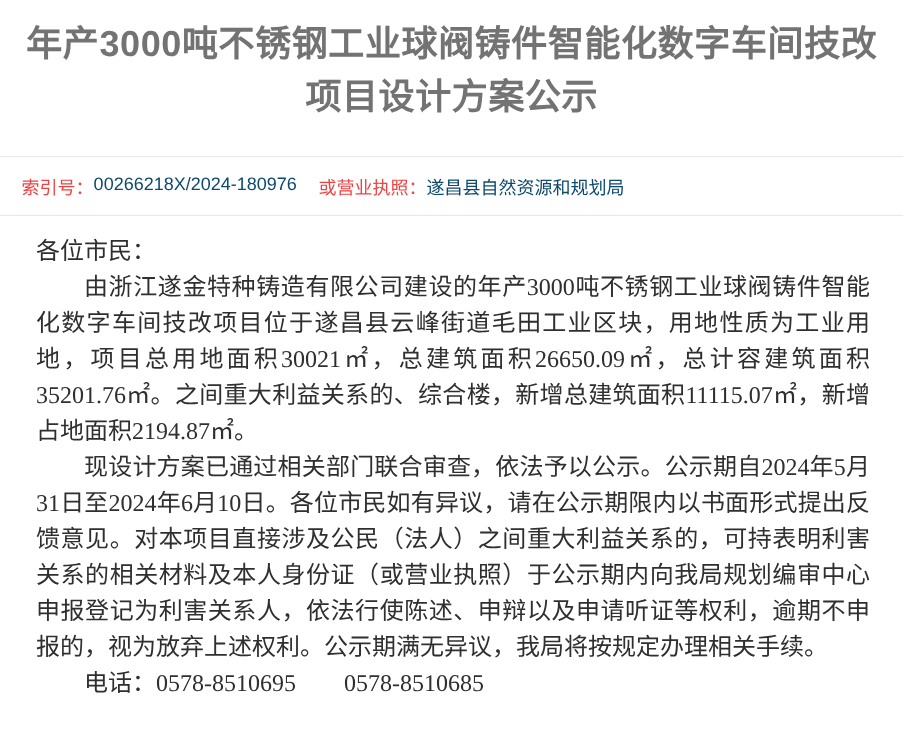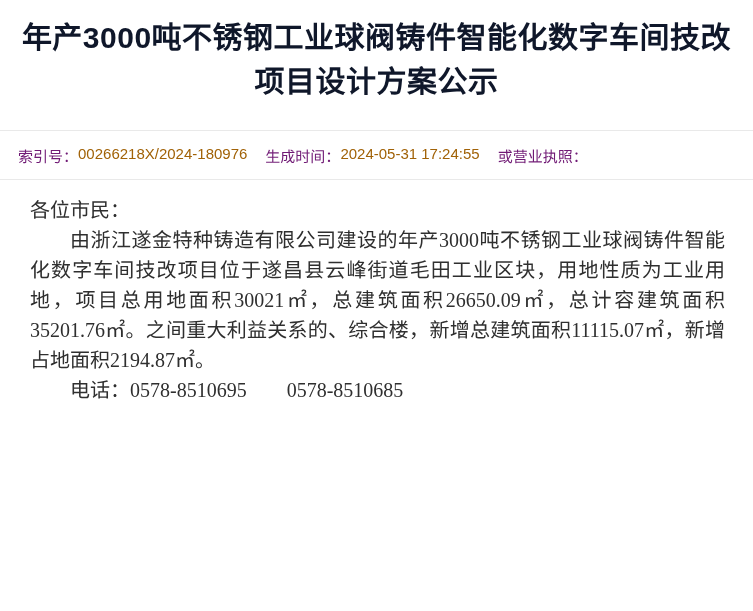--- a/index.html
+++ b/index.html
@@ -13,21 +13,21 @@
     width: 753px;
     height: 611px;
     margin: 0 auto;
     background: #ffffff;
     overflow: hidden;
     font-family: "Liberation Serif", "DejaVu Serif", serif;
   }
   .doc-title {
     margin: 16px 8px 0 8px;
     text-align: center;
-    color: #0f172a;
+    color: #737373;
     font-family: "Liberation Sans", "DejaVu Sans", sans-serif;
     font-weight: bold;
     font-size: 30px;
     line-height: 44px;
     letter-spacing: 0.5px;
   }
   .meta-bar {
     margin-top: 26px;
     height: 50px;
     border-top: 1px solid #e9e9e9;
@@ -35,22 +35,22 @@
     display: flex;
     align-items: center;
     padding: 0 18px;
     gap: 18px;
     font-family: "Liberation Sans", "DejaVu Sans", sans-serif;
     font-size: 15px;
     color: #4d4d4d;
     white-space: nowrap;
   }
   .meta-item { display: inline-flex; }
-  .meta-label { color: #701a75; }
-  .meta-value { color: #a16207; }
+  .meta-label { color: #ef4444; }
+  .meta-value { color: #0c4a6e; }
   .doc-body {
     padding: 15px 28px 0 30px;
     font-size: 20px;
     line-height: 30px;
     color: #2f2f2f;
     text-align: justify;
   }
   .doc-body p {
     margin: 0;
     white-space: pre-wrap;
@@ -64,27 +64,25 @@
 <div class="page">
 
   <h1 class="doc-title">年产3000吨不锈钢工业球阀铸件智能化数字车间技改项目设计方案公示</h1>
 
   <div class="meta-bar">
     <span class="meta-item">
       <span class="meta-label">索引号：</span>
       <span class="meta-value">00266218X/2024-180976</span>
     </span>
     <span class="meta-item">
-      <span class="meta-label">生成时间：</span>
-      <span class="meta-value">2024-05-31 17:24:55</span>
-    </span>
-    <span class="meta-item">
       <span class="meta-label">或营业执照：</span>
+      <span class="meta-value">遂昌县自然资源和规划局</span>
     </span>
   </div>
 
   <div class="doc-body">
     <p>各位市民：</p>
     <p class="indent">由浙江遂金特种铸造有限公司建设的年产3000吨不锈钢工业球阀铸件智能化数字车间技改项目位于遂昌县云峰街道毛田工业区块，用地性质为工业用地，项目总用地面积30021㎡，总建筑面积26650.09㎡，总计容建筑面积35201.76㎡。之间重大利益关系的、综合楼，新增总建筑面积11115.07㎡，新增占地面积2194.87㎡。</p>
+    <p class="indent">现设计方案已通过相关部门联合审查，依法予以公示。公示期自2024年5月31日至2024年6月10日。各位市民如有异议，请在公示期限内以书面形式提出反馈意见。对本项目直接涉及公民（法人）之间重大利益关系的，可持表明利害关系的相关材料及本人身份证（或营业执照）于公示期内向我局规划编审中心申报登记为利害关系人，依法行使陈述、申辩以及申请听证等权利，逾期不申报的，视为放弃上述权利。公示期满无异议，我局将按规定办理相关手续。</p>
     <p class="indent">电话：0578-8510695　　0578-8510685</p>
   </div>
 
 </div>
 
 </body></html>

